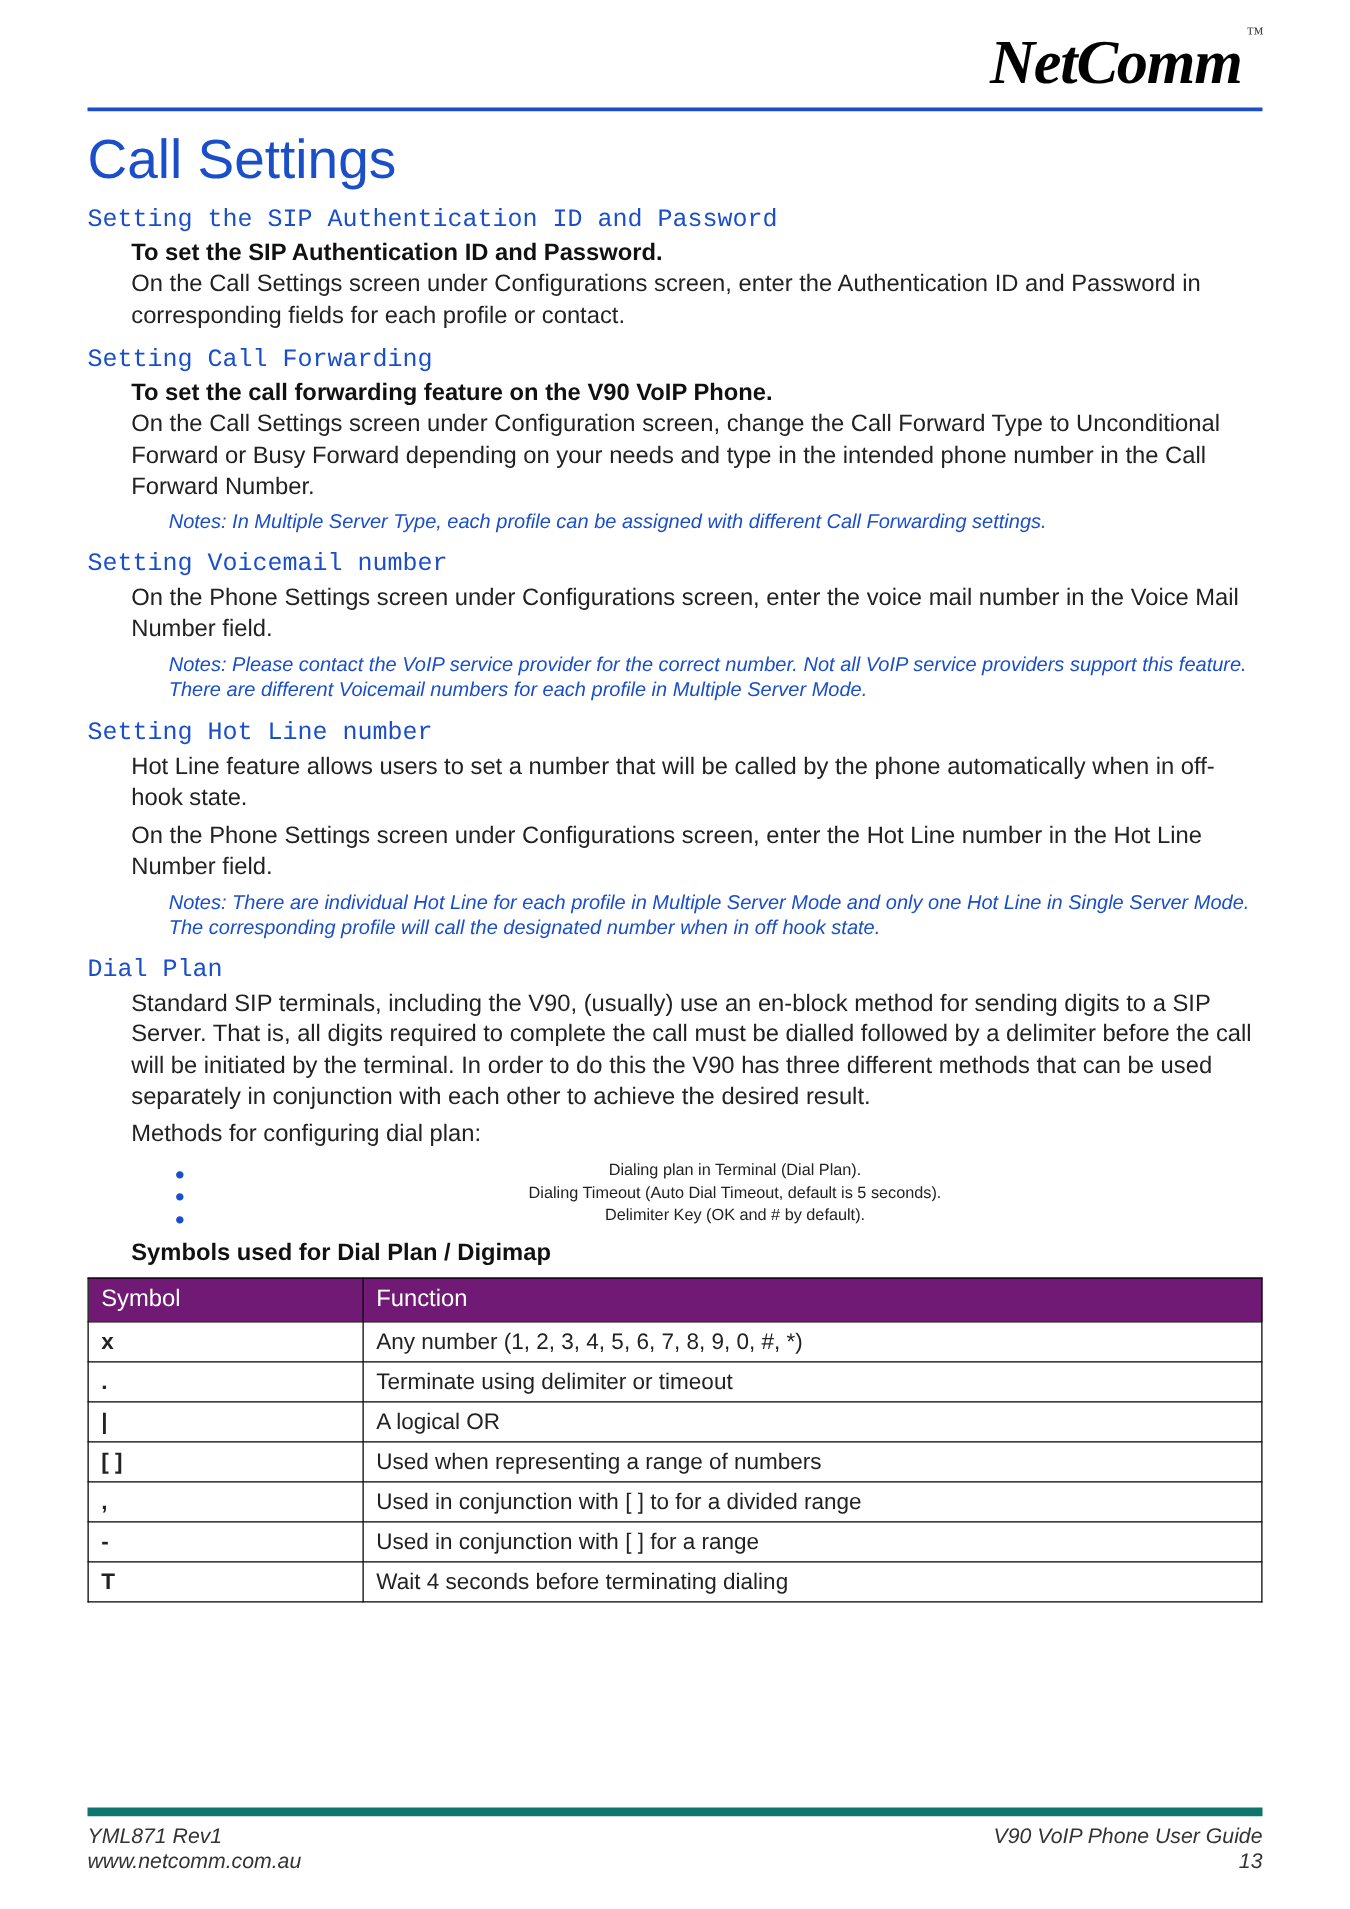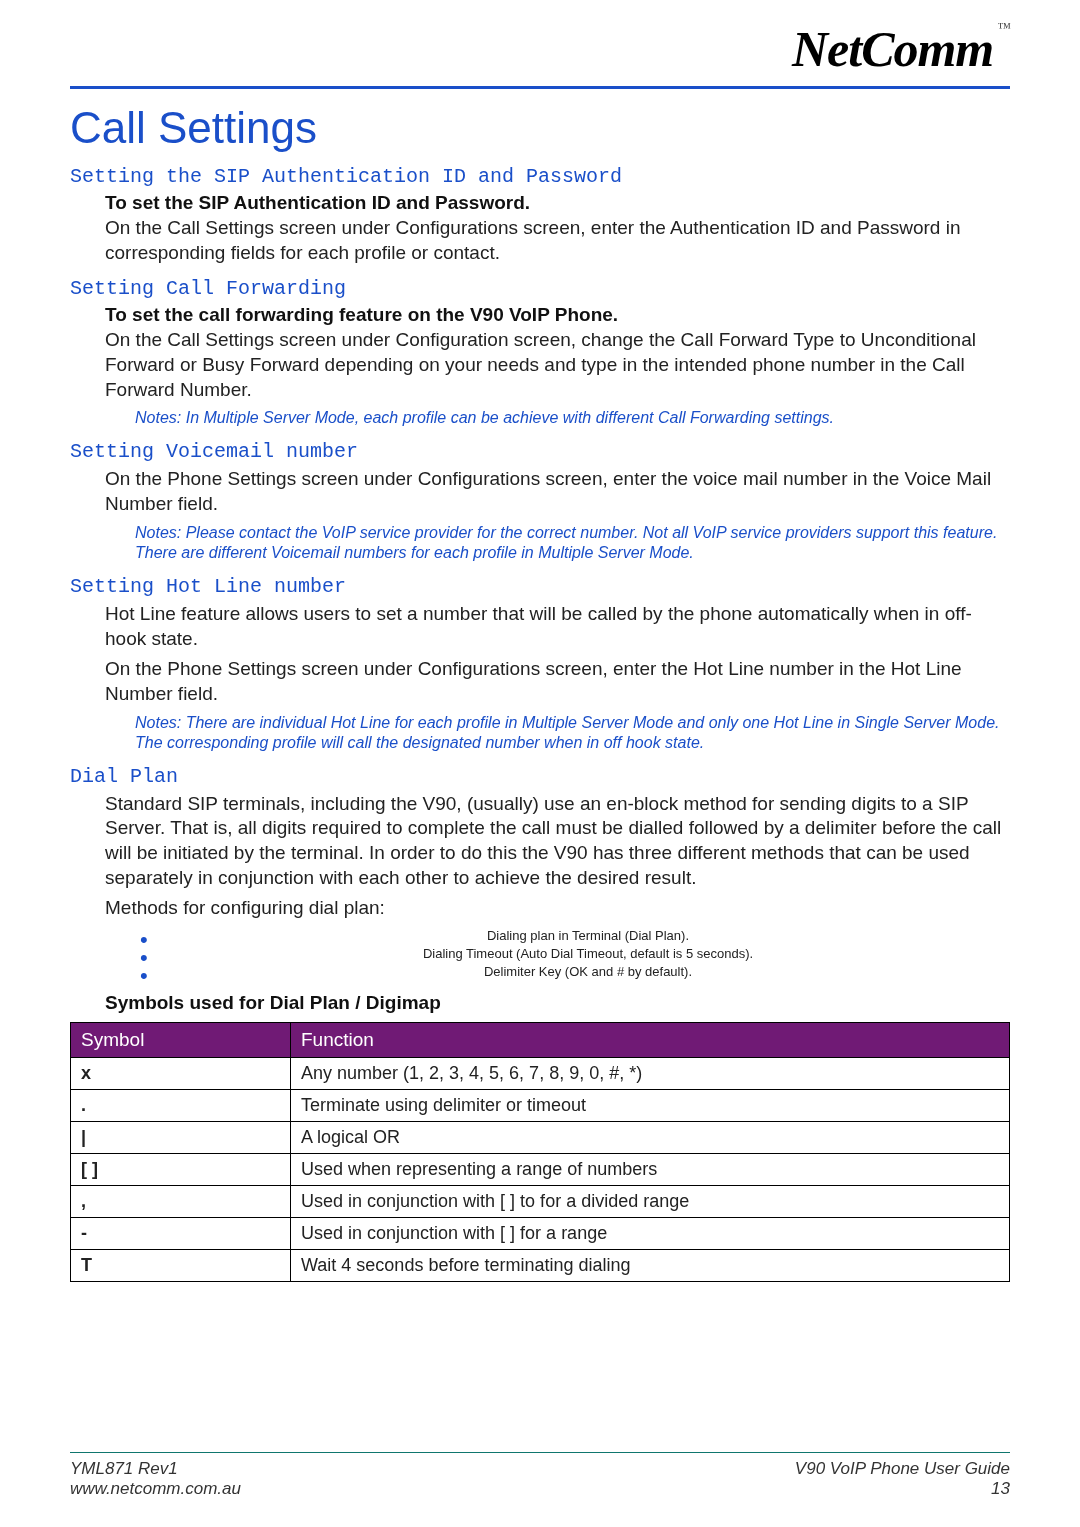--- a/index.html
+++ b/index.html
@@ -101,21 +101,21 @@
     padding: 5px 10px;
     font-size: 18px;
     vertical-align: middle;
   }
   table.symbols td.sym { font-weight: 600; width: 220px; }
   .footer {
     position: absolute;
     bottom: 28px;
     left: 70px;
     right: 70px;
-    border-top: 1px solid #0f766e;
+    border-top: 7px solid #0f766e;
     padding-top: 6px;
     display: flex;
     justify-content: space-between;
     font-style: italic;
     font-size: 17px;
     color: #333;
   }
   .footer .right { text-align: right; }
 </style>
 </head>
@@ -132,21 +132,21 @@
 <h2 class="subhead">Setting the SIP Authentication ID and Password</h2>
 <div class="indent">
   <p class="bold-lead">To set the SIP Authentication ID and Password.</p>
   <p class="body-text">On the Call Settings screen under Configurations screen, enter the Authentication ID and Password in corresponding fields for each profile or contact.</p>
 </div>
 
 <h2 class="subhead">Setting Call Forwarding</h2>
 <div class="indent">
   <p class="bold-lead">To set the call forwarding feature on the V90 VoIP Phone.</p>
   <p class="body-text">On the Call Settings screen under Configuration screen, change the Call Forward Type to Unconditional Forward or Busy Forward depending on your needs and type in the intended phone number in the Call Forward Number.</p>
-  <p class="note">Notes: In Multiple Server Mode, each profile can be achieve with different Call Forwarding settings.</p>
+  <p class="note">Notes: In Multiple Server Type, each profile can be assigned with different Call Forwarding settings.</p>
 </div>
 
 <h2 class="subhead">Setting Voicemail number</h2>
 <div class="indent">
   <p class="body-text">On the Phone Settings screen under Configurations screen, enter the voice mail number in the Voice Mail Number field.</p>
   <p class="note">Notes: Please contact the VoIP service provider for the correct number. Not all VoIP service providers support this feature. There are different Voicemail numbers for each profile in Multiple Server Mode.</p>
 </div>
 
 <h2 class="subhead">Setting Hot Line number</h2>
 <div class="indent">

